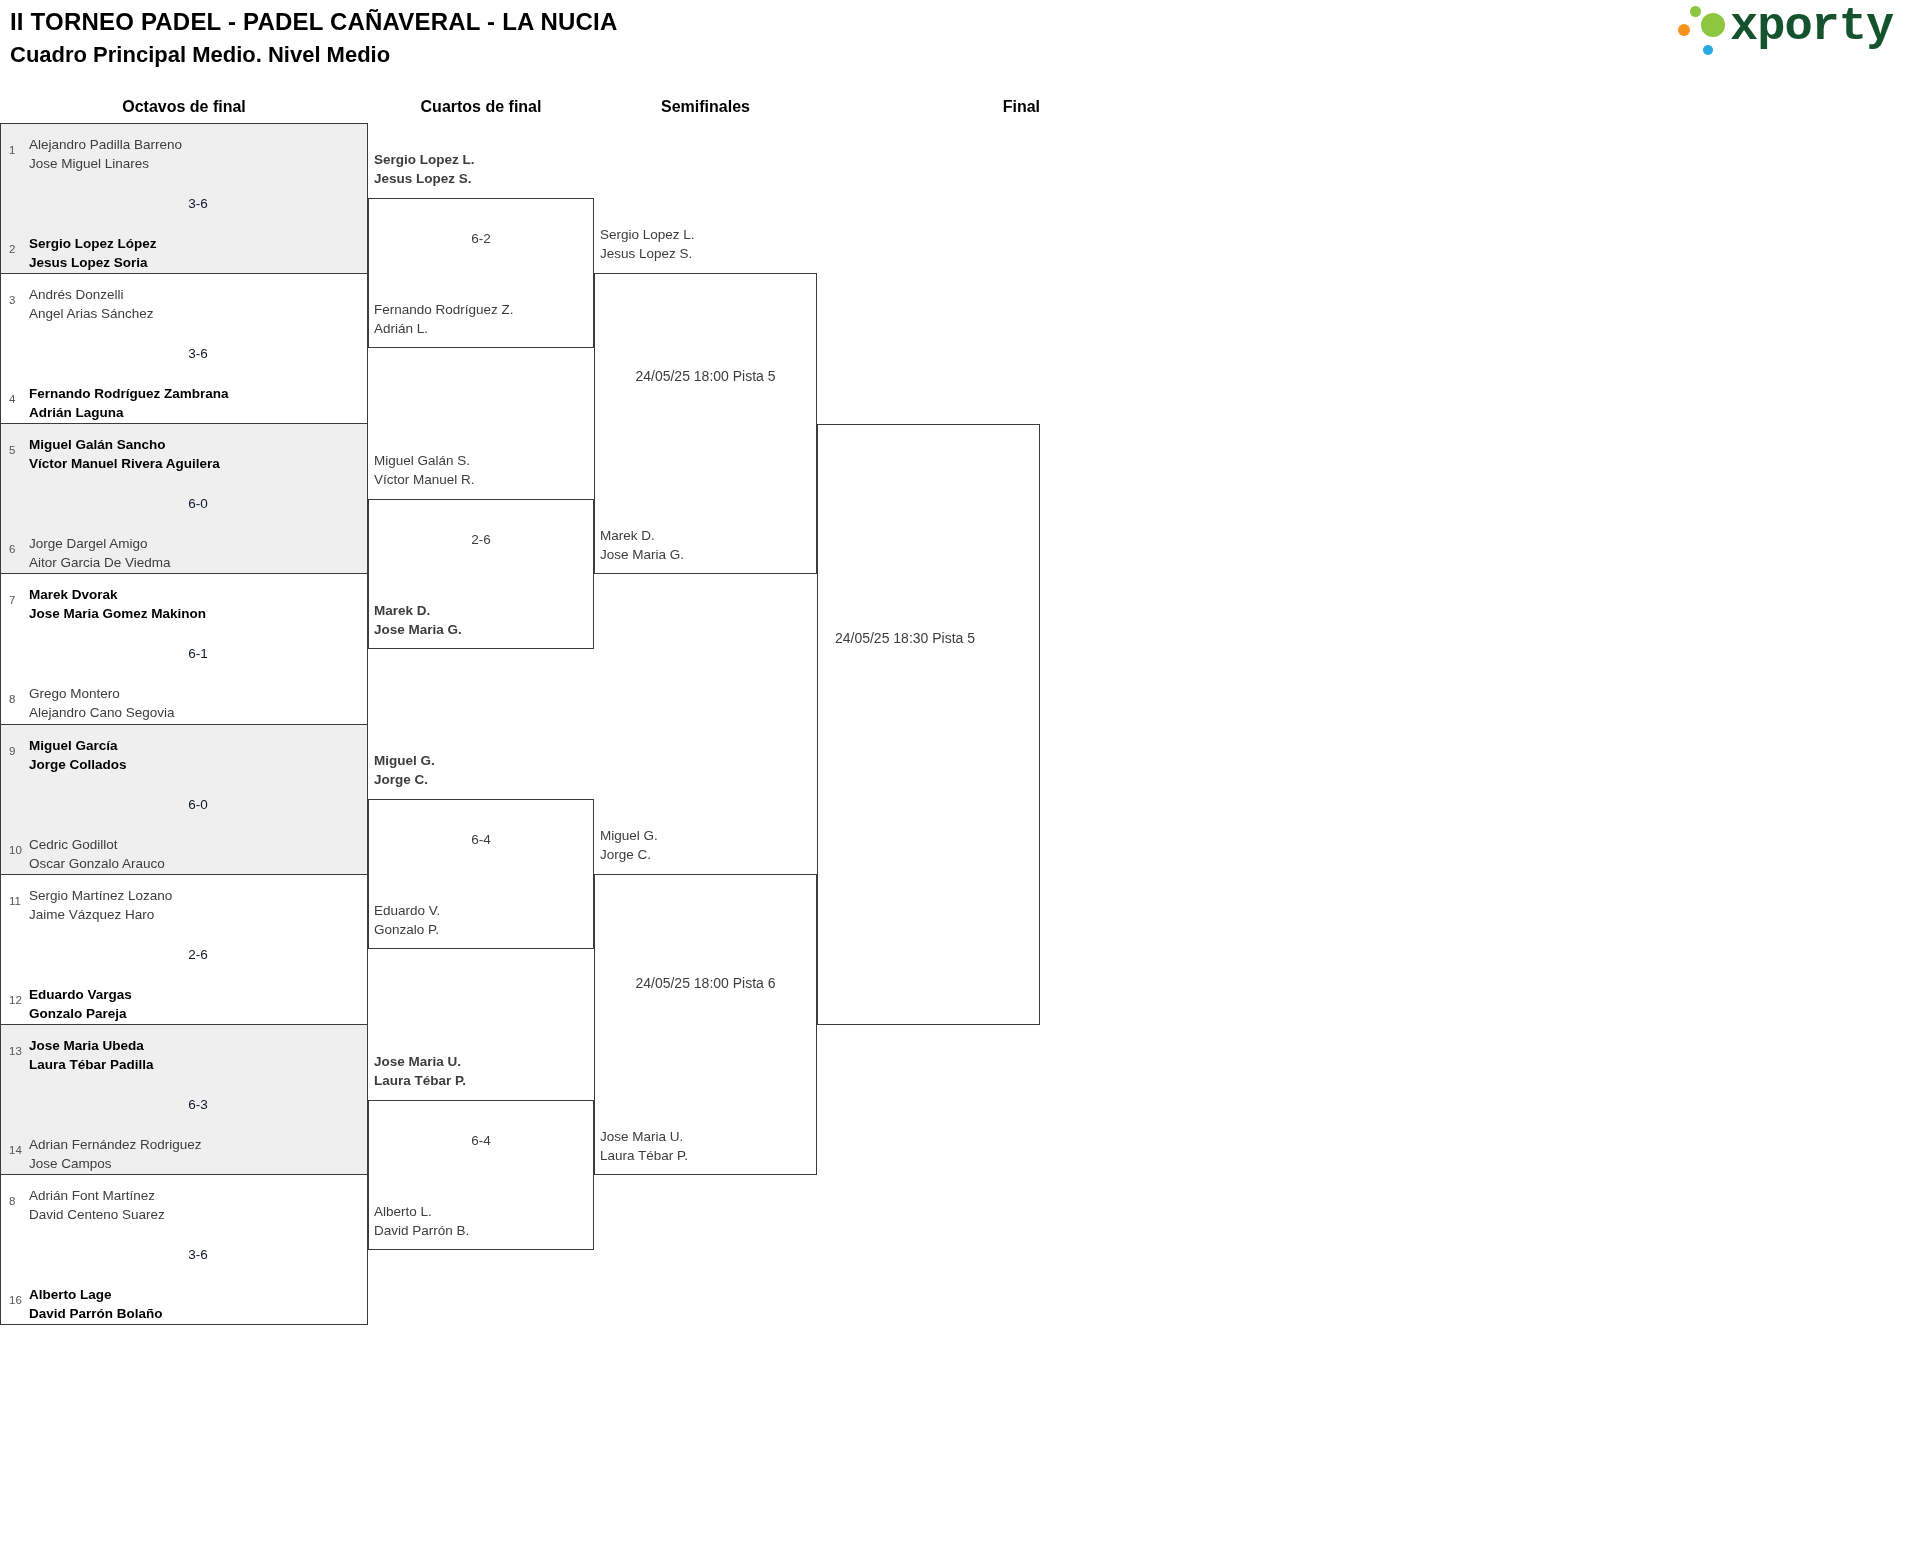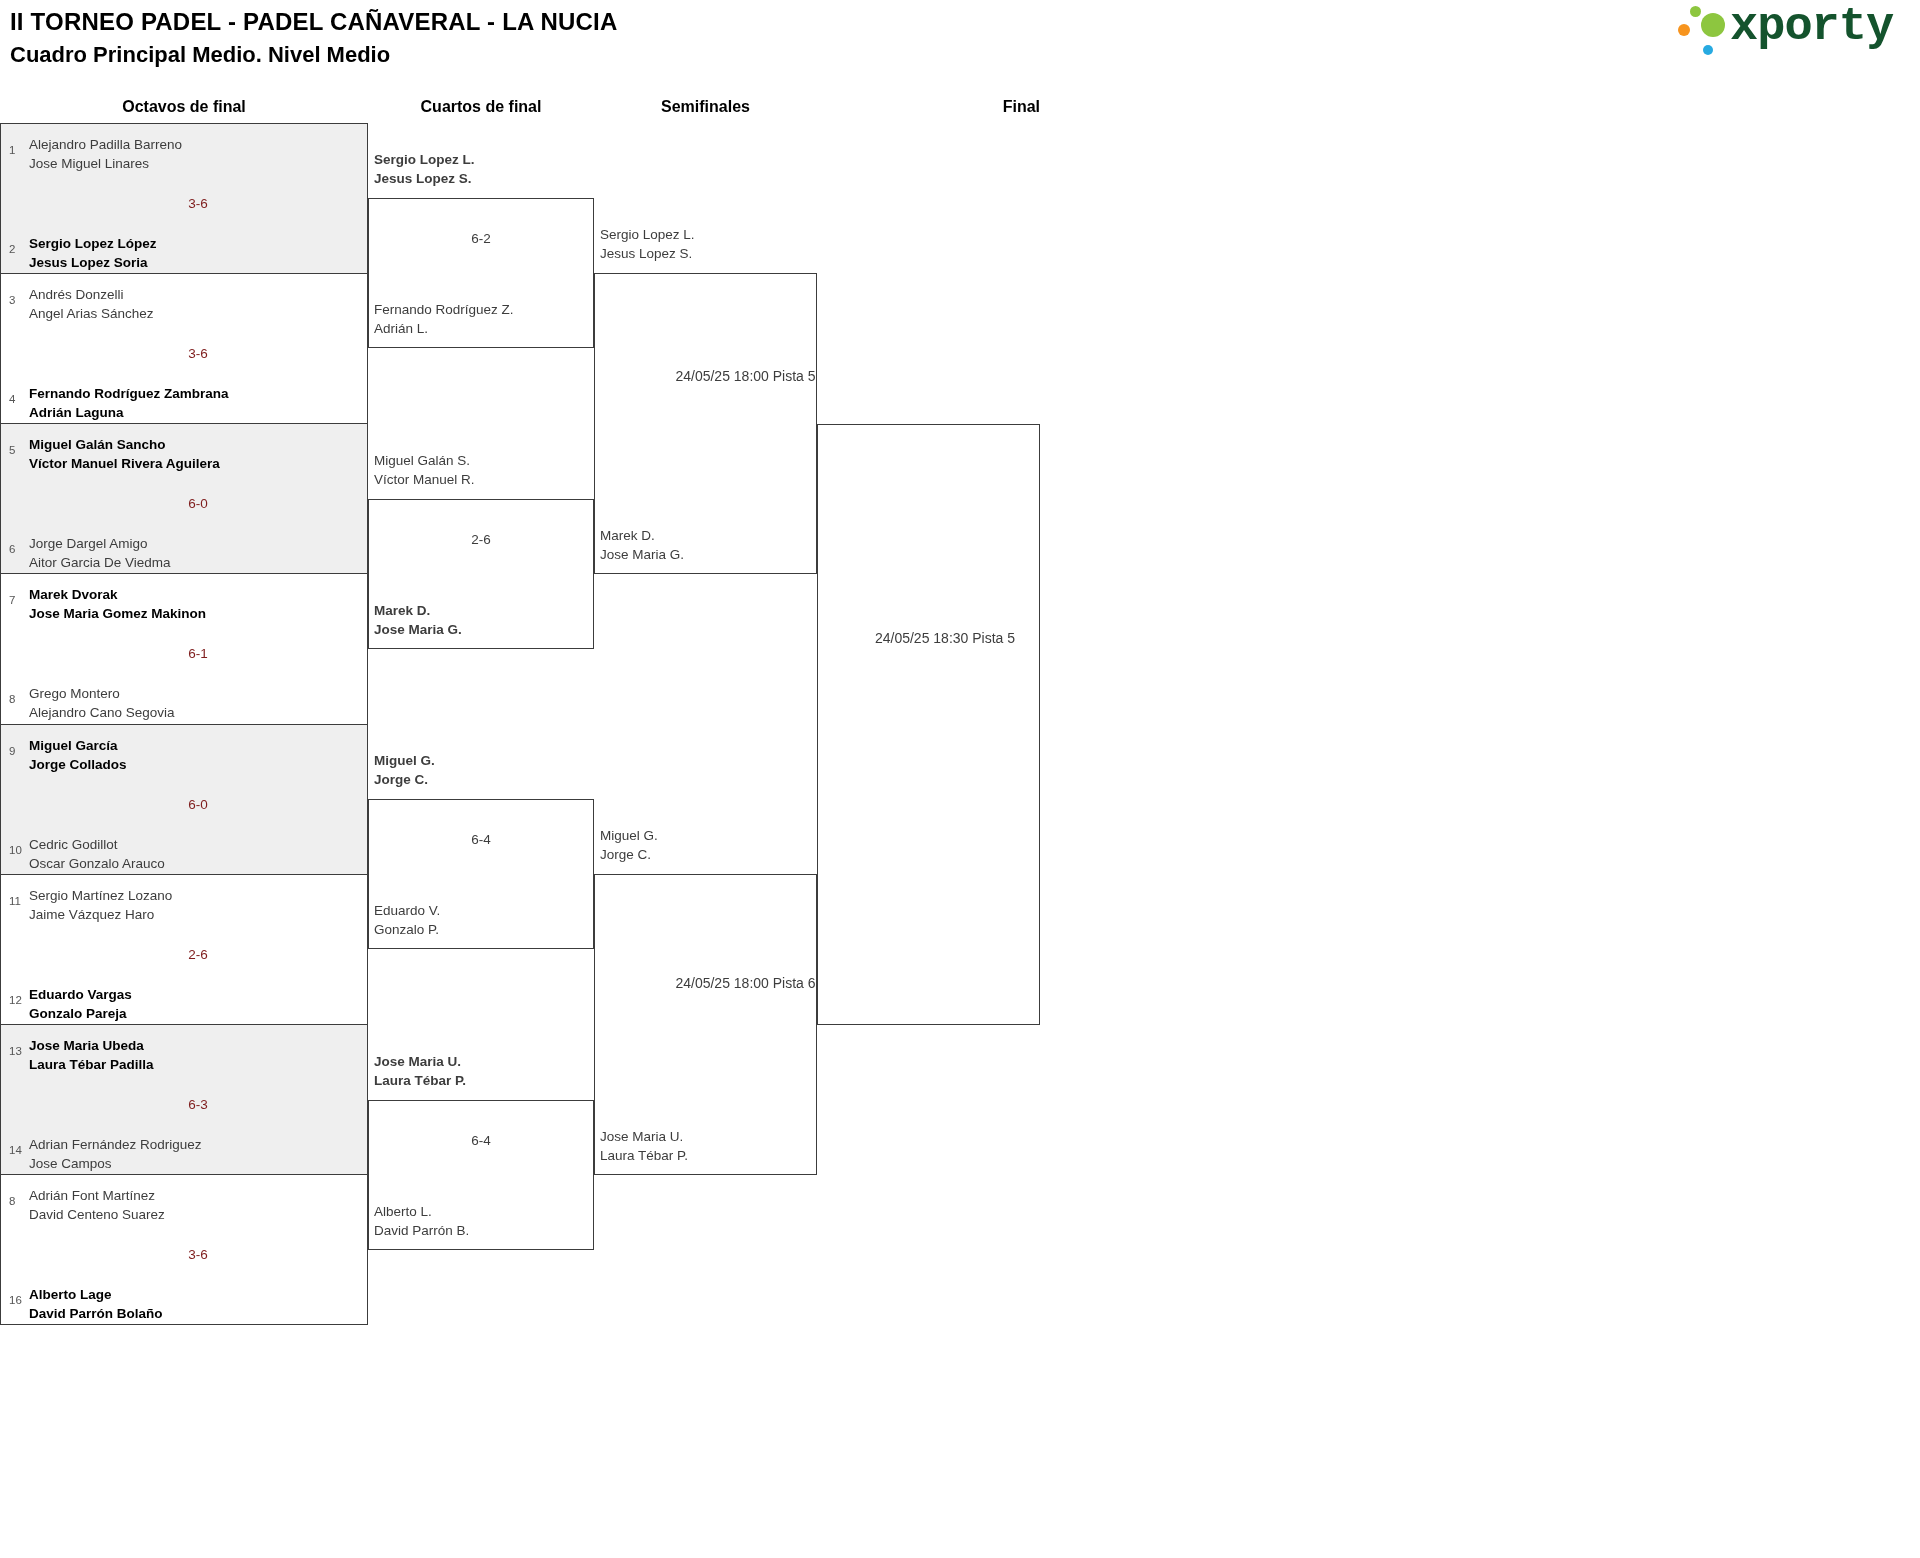--- a/index.html
+++ b/index.html
@@ -16,28 +16,28 @@
   
   .r16{position:absolute;left:0;top:123px;width:368px;height:1202px;box-sizing:border-box;
        border:1px solid #3c3c3c;display:flex;flex-direction:column;}
   .o-match{flex:1;position:relative;border-bottom:1px solid #3c3c3c;background:#fff;}
   .o-match:last-child{border-bottom:none;}
   .o-match:nth-child(odd){background:#efefef;}
   .num{position:absolute;left:8px;font-size:11.5px;color:#555;}
   .num-a{top:20px;} .num-b{top:119px;}
   .team{position:absolute;left:28px;font-size:13.5px;line-height:19px;color:#3d3d3d;}
   .team-a{top:11px;} .team-b{top:110px;}
-  .score{position:absolute;left:28px;right:0;top:72px;text-align:center;font-size:13.5px;color:#7f1d1d;}
+  .score{position:absolute;left:28px;right:0;top:72px;text-align:center;font-size:13.5px;color:#0f172a;}
   .winner{font-weight:700;color:#000;}
 
   
   .box{position:absolute;box-sizing:border-box;border:1px solid #3c3c3c;background:transparent;}
   .pair{position:absolute;font-size:13.5px;line-height:19px;color:#3d3d3d;width:215px;}
   .boxscore{position:absolute;text-align:center;font-size:13.5px;color:#3d3d3d;}
-  .schedule{position:absolute;text-align:center;font-size:14px;color:#3d3d3d;margin-left:40px;}
+  .schedule{position:absolute;text-align:center;font-size:14px;color:#3d3d3d;}
 
   
   .logo{position:absolute;left:1678px;top:4px;width:236px;height:64px;}
   .logo-text{position:absolute;left:52px;top:-4px;font-size:47px;font-weight:700;color:#14532d;letter-spacing:-1px;font-family:Liberation Mono, monospace;}
   .dot{position:absolute;border-radius:50%;}
   .dot-g1{left:12px;top:2px;width:11px;height:11px;background:#8dc63f;}
   .dot-o{left:0px;top:20px;width:12px;height:12px;background:#f7941e;}
   .dot-g2{left:23px;top:9px;width:24px;height:24px;background:#8dc63f;}
   .dot-b{left:25px;top:41px;width:10px;height:10px;background:#27aae1;}
 </style>

